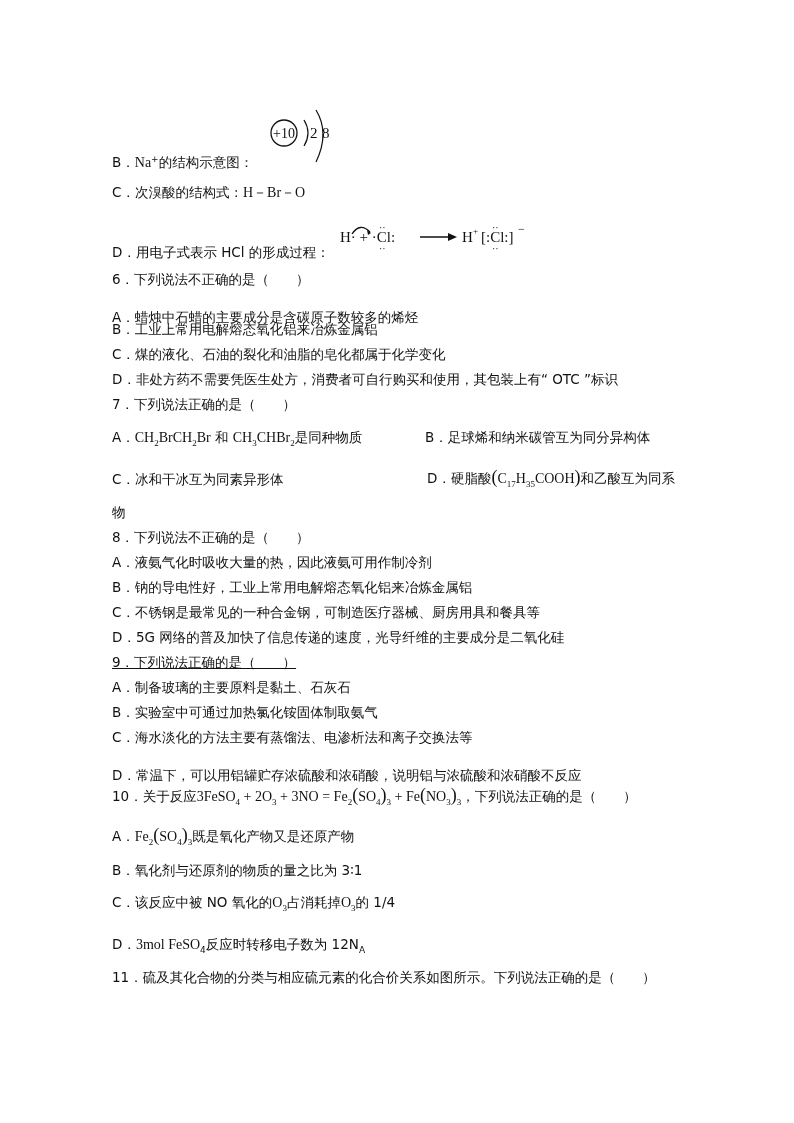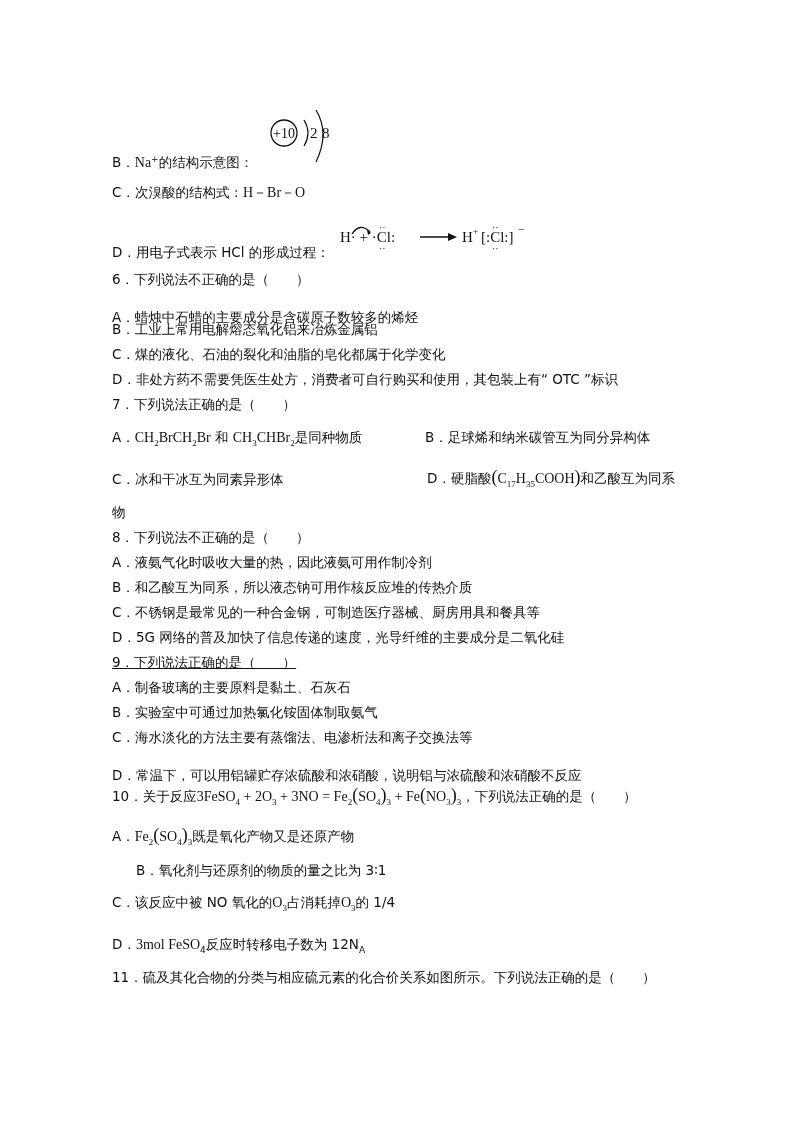--- a/index.html
+++ b/index.html
@@ -72,37 +72,37 @@
 <div class="line" style="top:470px;">
   <span>C．</span><span>冰和干冰互为同素异形体</span>
 </div>
 <div class="line" style="top:468px; left:427px;">
   <span>D．</span><span>硬脂酸</span><span class="serif"><span class="big-paren">(</span>C<sub>17</sub>H<sub>35</sub>COOH<span class="big-paren">)</span></span><span>和乙酸互为同系</span>
 </div>
 <div class="line" style="top:503px;">物</div>
 
 <div class="line" style="top:528px;">8．下列说法不正确的是（　　）</div>
 <div class="line" style="top:553px;"><span>A．</span><span>液氨气化时吸收大量的热，因此液氨可用作制冷剂</span></div>
-<div class="line" style="top:578px;"><span>B．</span><span>和乙酸互为同系，所以液态钠可用作核反应堆的传热介质</span></div>
+<div class="line" style="top:578px;"><span>B．</span><span>钠的导电性好，工业上常用电解熔态氧化铝来冶炼金属铝</span></div>
 <div class="line" style="top:603px;"><span>C．</span><span>不锈钢是最常见的一种合金钢，可制造医疗器械、厨房用具和餐具等</span></div>
 <div class="line" style="top:628px;"><span>D．</span><span>5G 网络的普及加快了信息传递的速度，光导纤维的主要成分是二氧化硅</span></div>
 
 <div class="line" style="top:653px;text-decoration:underline;">9．下列说法正确的是（　　）</div>
 <div class="line" style="top:678px;"><span>A．</span><span>制备玻璃的主要原料是黏土、石灰石</span></div>
 <div class="line" style="top:703px;"><span>B．</span><span>实验室中可通过加热氯化铵固体制取氨气</span></div>
 <div class="line" style="top:728px;text-align:center;"><span>C．</span><span>海水淡化的方法主要有蒸馏法、电渗析法和离子交换法等</span></div>
 <div class="line" style="top:766px;"><span>D．</span><span>常温下，可以用铝罐贮存浓硫酸和浓硝酸，说明铝与浓硫酸和浓硝酸不反应</span></div>
 
 <div class="line" style="top:786px;">
   <span>10．关于反应</span><span class="serif">3FeSO<sub>4</sub> + 2O<sub>3</sub> + 3NO = Fe<sub>2</sub><span class="big-paren">(</span>SO<sub>4</sub><span class="big-paren">)</span><sub>3</sub> + Fe<span class="big-paren">(</span>NO<sub>3</sub><span class="big-paren">)</span><sub>3</sub></span><span>，下列说法正确的是（　　）</span>
 </div>
 <div class="line" style="top:826px;">
   <span>A．</span><span class="serif">Fe<sub>2</sub><span class="big-paren">(</span>SO<sub>4</sub><span class="big-paren">)</span><sub>3</sub></span><span>既是氧化产物又是还原产物</span>
 </div>
-<div class="line" style="top:861px;margin-left:24px;">
+<div class="line" style="top:861px;">
   <span>B．</span><span>氧化剂与还原剂的物质的量之比为 3∶1</span>
 </div>
 <div class="line" style="top:893px;">
   <span>C．</span><span>该反应中被 NO 氧化的</span><span class="serif">O<sub>3</sub></span><span>占消耗掉</span><span class="serif">O<sub>3</sub></span><span>的 1/4</span>
 </div>
 <div class="line" style="top:935px;text-align:right;">
   <span>D．</span><span class="serif">3mol FeSO</span><sub>4</sub><span>反应时转移电子数为 12N</span><sub>A</sub>
 </div>
 
 <div class="line" style="top:968px;">11．硫及其化合物的分类与相应硫元素的化合价关系如图所示。下列说法正确的是（　　）</div>

